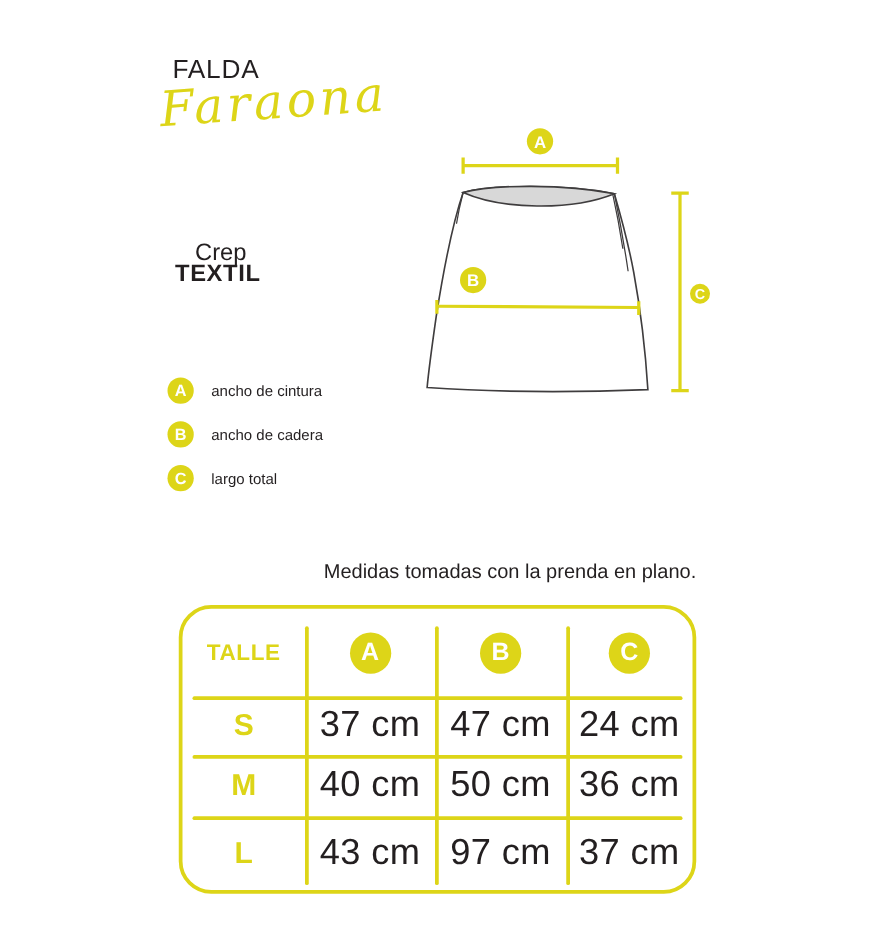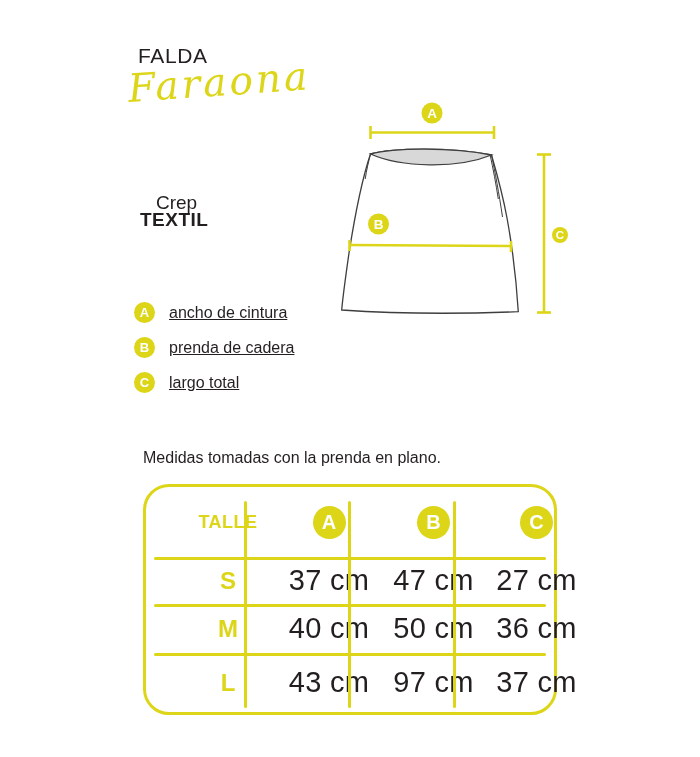--- a/index.html
+++ b/index.html
@@ -21,31 +21,31 @@
   }
   .textile-label{position:absolute;left:140px;top:165px;font-size:19px;font-weight:bold;letter-spacing:.5px;margin-top:44px;}
   .textile-value{position:absolute;left:156px;top:192px;font-size:19px;}
   
   .legend{position:absolute;left:134px;top:302px;}
   .legend-row{display:flex;align-items:center;height:21px;margin-bottom:14px;}
   .badge{
     width:21px;height:21px;border-radius:50%;background:var(--accent);color:#fff;
     font-weight:bold;font-size:13px;display:flex;align-items:center;justify-content:center;flex:0 0 auto;
   }
-  .legend-label{margin-left:14px;font-size:16px;text-decoration:underline;}
+  .legend-label{margin-left:14px;font-size:12px;}
   
   .diagram{position:absolute;left:330px;top:90px;}
   
-  .note{position:absolute;left:143px;top:449px;width:414px;text-align:left;font-size:16px;}
+  .note{position:absolute;left:143px;top:449px;width:414px;text-align:right;font-size:16px;}
   
   .size-table{
     position:absolute;left:143px;top:484px;width:414px;height:231px;box-sizing:border-box;
     border:3px solid var(--accent);border-radius:26px;
   }
-  .grid{display:grid;width:100%;height:100%;grid-template-columns:98px 104px 105px 1fr;grid-template-rows:70px 47px 49px 1fr;padding-left:33px;}
+  .grid{display:grid;width:100%;height:100%;grid-template-columns:98px 104px 105px 1fr;grid-template-rows:70px 47px 49px 1fr;}
   .cell{display:flex;align-items:center;justify-content:center;}
   .table-header-size{color:var(--accent);font-weight:bold;font-size:18px;letter-spacing:.5px;}
   .badge-lg{width:33px;height:33px;font-size:20px;}
   .size-label{color:var(--accent);font-weight:bold;font-size:24px;}
   .value{font-size:29px;letter-spacing:.3px;}
   .v-div{position:absolute;top:14px;bottom:4px;width:3px;background:var(--accent);border-radius:2px;}
   .v1{left:98px}.v2{left:202px}.v3{left:307px}
   .h-div{position:absolute;left:8px;right:8px;height:3px;background:var(--accent);border-radius:2px;}
   .h1{top:70px}.h2{top:117px}.h3{top:166px}
 </style>
@@ -103,21 +103,21 @@
     </g>
   </svg>
 
   <div class="legend">
     <div class="legend-row">
       <span class="badge">A</span>
       <span class="legend-label">ancho de cintura</span>
     </div>
     <div class="legend-row">
       <span class="badge">B</span>
-      <span class="legend-label">prenda de cadera</span>
+      <span class="legend-label">ancho de cadera</span>
     </div>
     <div class="legend-row">
       <span class="badge">C</span>
       <span class="legend-label">largo total</span>
     </div>
   </div>
 
   <div class="note">Medidas tomadas con la prenda en plano.</div>
 
   <div class="size-table">
@@ -130,21 +130,21 @@
       <div class="cell">
         <span class="badge badge-lg">B</span>
       </div>
       <div class="cell">
         <span class="badge badge-lg">C</span>
       </div>
 
       <div class="cell size-label">S</div>
       <div class="cell value">37 cm</div>
       <div class="cell value">47 cm</div>
-      <div class="cell value">27 cm</div>
+      <div class="cell value">24 cm</div>
 
       <div class="cell size-label">M</div>
       <div class="cell value">40 cm</div>
       <div class="cell value">50 cm</div>
       <div class="cell value">36 cm</div>
 
       <div class="cell size-label">L</div>
       <div class="cell value">43 cm</div>
       <div class="cell value">97 cm</div>
       <div class="cell value">37 cm</div>

